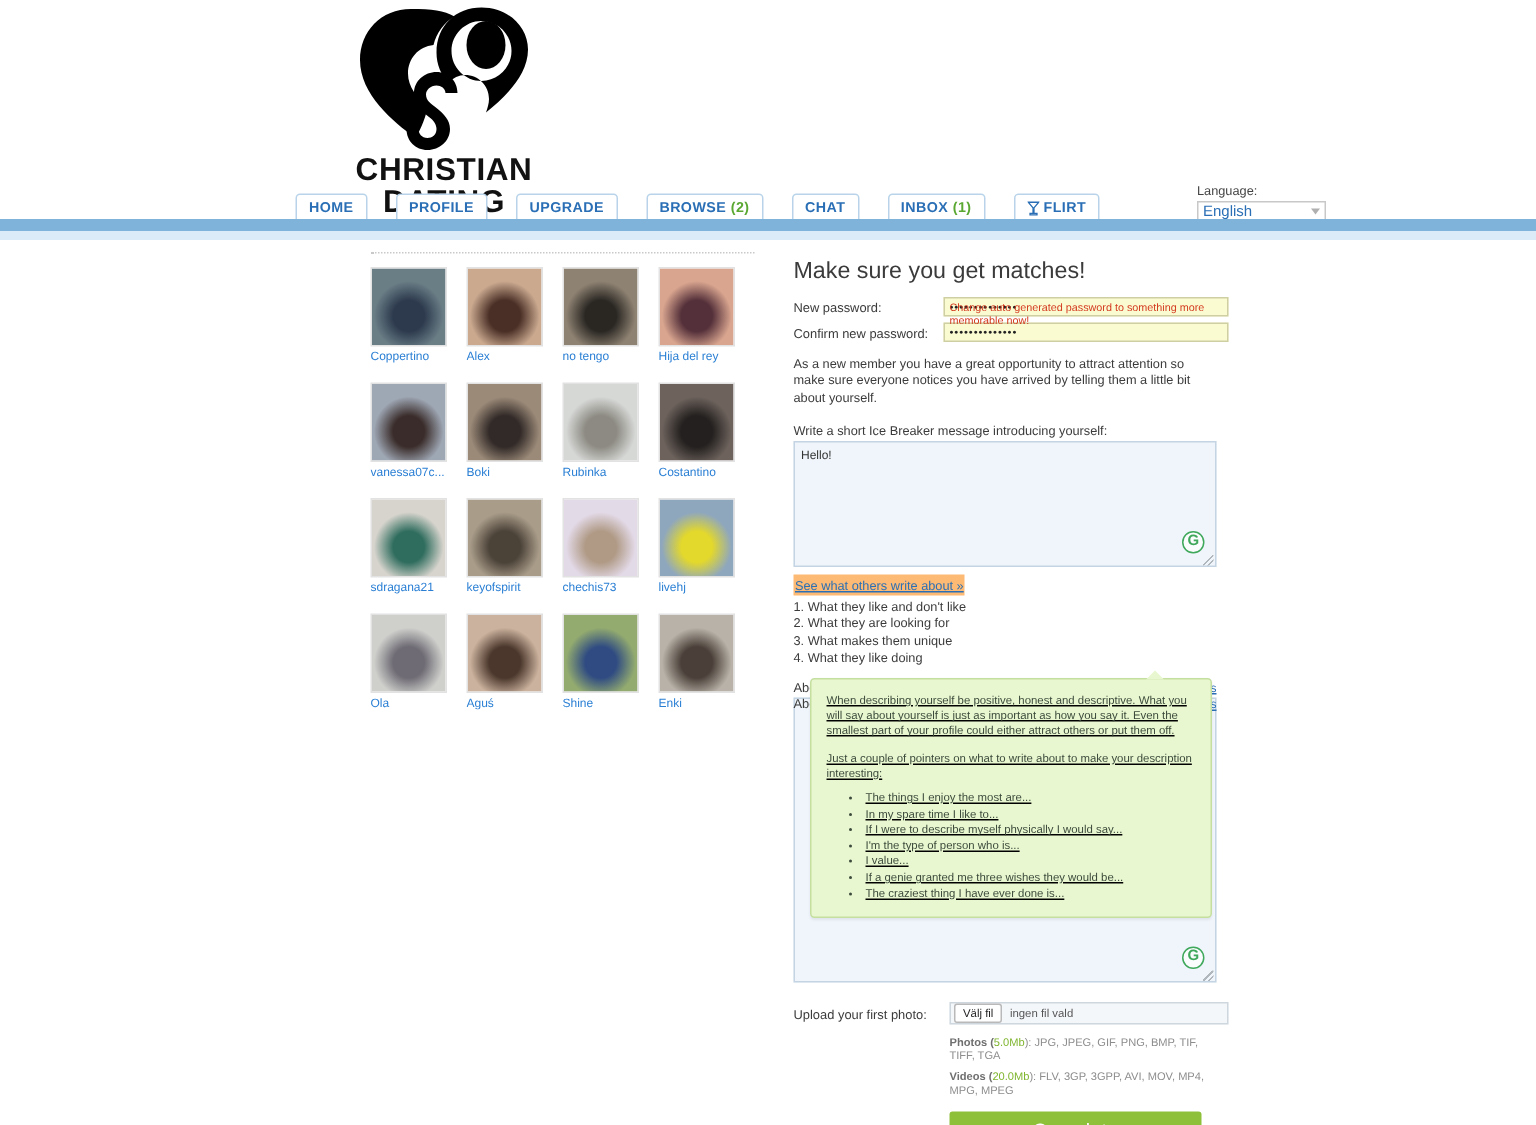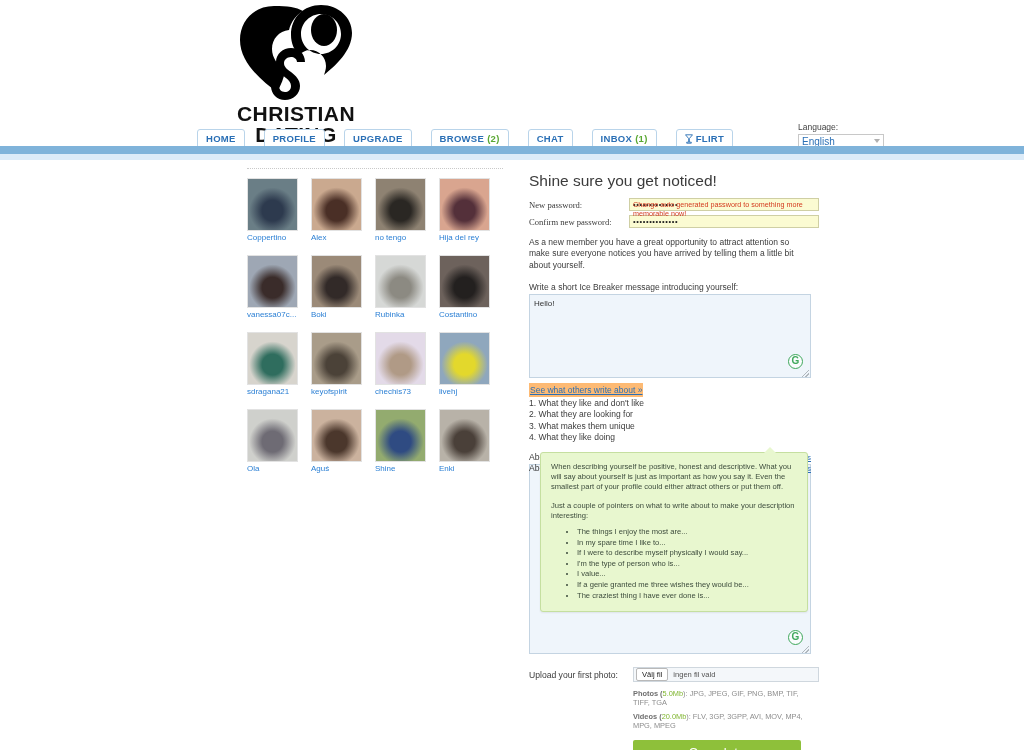--- a/index.html
+++ b/index.html
@@ -93,21 +93,21 @@
   
   .form-col { position: absolute; left: 529px; top: 172px; width: 290px; }
   .form-title {
     font-size: 15.5px; color: #3b3b3b; font-weight: normal; margin: 0 0 8px 0;
   }
   .pw-warn {
     position: absolute; left: 104px; top: 28px;
     font-size: 7.2px; color: #d33a1f; line-height: 9px; width: 180px;
   }
   .pw-row { display: flex; align-items: center; margin-bottom: 4px; }
-  .pw-label { font-size: 8.6px; color: #3b3b3b; width: 100px; font-family: Liberation Serif, serif; }
+  .pw-label { font-size: 8.6px; color: #3b3b3b; width: 100px; }
   .pw-input {
     flex: 1; height: 13px; border: 1px solid #cfcfa4; background: #fbfbd2;
     font-size: 7.5px; letter-spacing: .6px; color: #222;
     padding: 0 3px; line-height: 12px; font-family: "Liberation Sans", sans-serif;
   }
   .intro-p {
     font-size: 8.5px; color: #3b3b3b; line-height: 11.4px;
     margin: 9px 0 0 0; width: 282px;
   }
   .field-label { font-size: 8.5px; color: #3b3b3b; margin: 11px 0 2px 0; }
@@ -149,20 +149,21 @@
   }
   .about-label { font-size: 8.6px; color: #3b3b3b; }
   .tips-link { font-size: 8px; color: #2a6fb5; text-decoration: underline; cursor: pointer; }
 
   
   .tip-pop {
     position: absolute; left: 11px; top: 280px; width: 268px;
     background: #e8f7cf; border: 1px solid #c5dfa0; border-radius: 3px;
     padding: 9px 10px 10px 10px; z-index: 40;
     box-shadow: 0 1px 2px rgba(0,0,0,.07);
+    text-decoration: underline;
   }
   .tip-pop:after {
     content: ""; position: absolute; left: 223px; top: -6px;
     width: 0; height: 0;
     border-left: 6px solid transparent; border-right: 6px solid transparent;
     border-bottom: 6px solid #e8f7cf;
   }
   .tip-p { font-size: 7.6px; color: #3b4a3b; line-height: 10.2px; margin: 0 0 8px 0; }
   .tip-p:last-of-type { margin-bottom: 6px; }
   .tip-list { margin: 0; padding-left: 26px; }
@@ -319,21 +320,21 @@
           <div class="match-name">Shine</div>
         </div>
         <div class="match-cell">
           <div class="match-thumb" style="background:radial-gradient(circle at 50% 62%, #4a4039 0%, #4a4039 26%, #b8b2a8 58%, #b8b2a8 100%);"></div>
           <div class="match-name">Enki</div>
         </div>
       </div>
   </div>
 
   <div class="form-col">
-    <h1 class="form-title">Shine sure you get noticed!</h1>
+    <h1 class="form-title">Make sure you get matches!</h1>
 
     <div class="pw-warn">Change auto generated password to something more memorable now!</div>
 
     <div class="pw-row">
       <span class="pw-label">New password:</span>
       <input class="pw-input" type="text" value="••••••••••••••" style="">
     </div>
 
     <div class="pw-row">
       <span class="pw-label">Confirm new password:</span>

